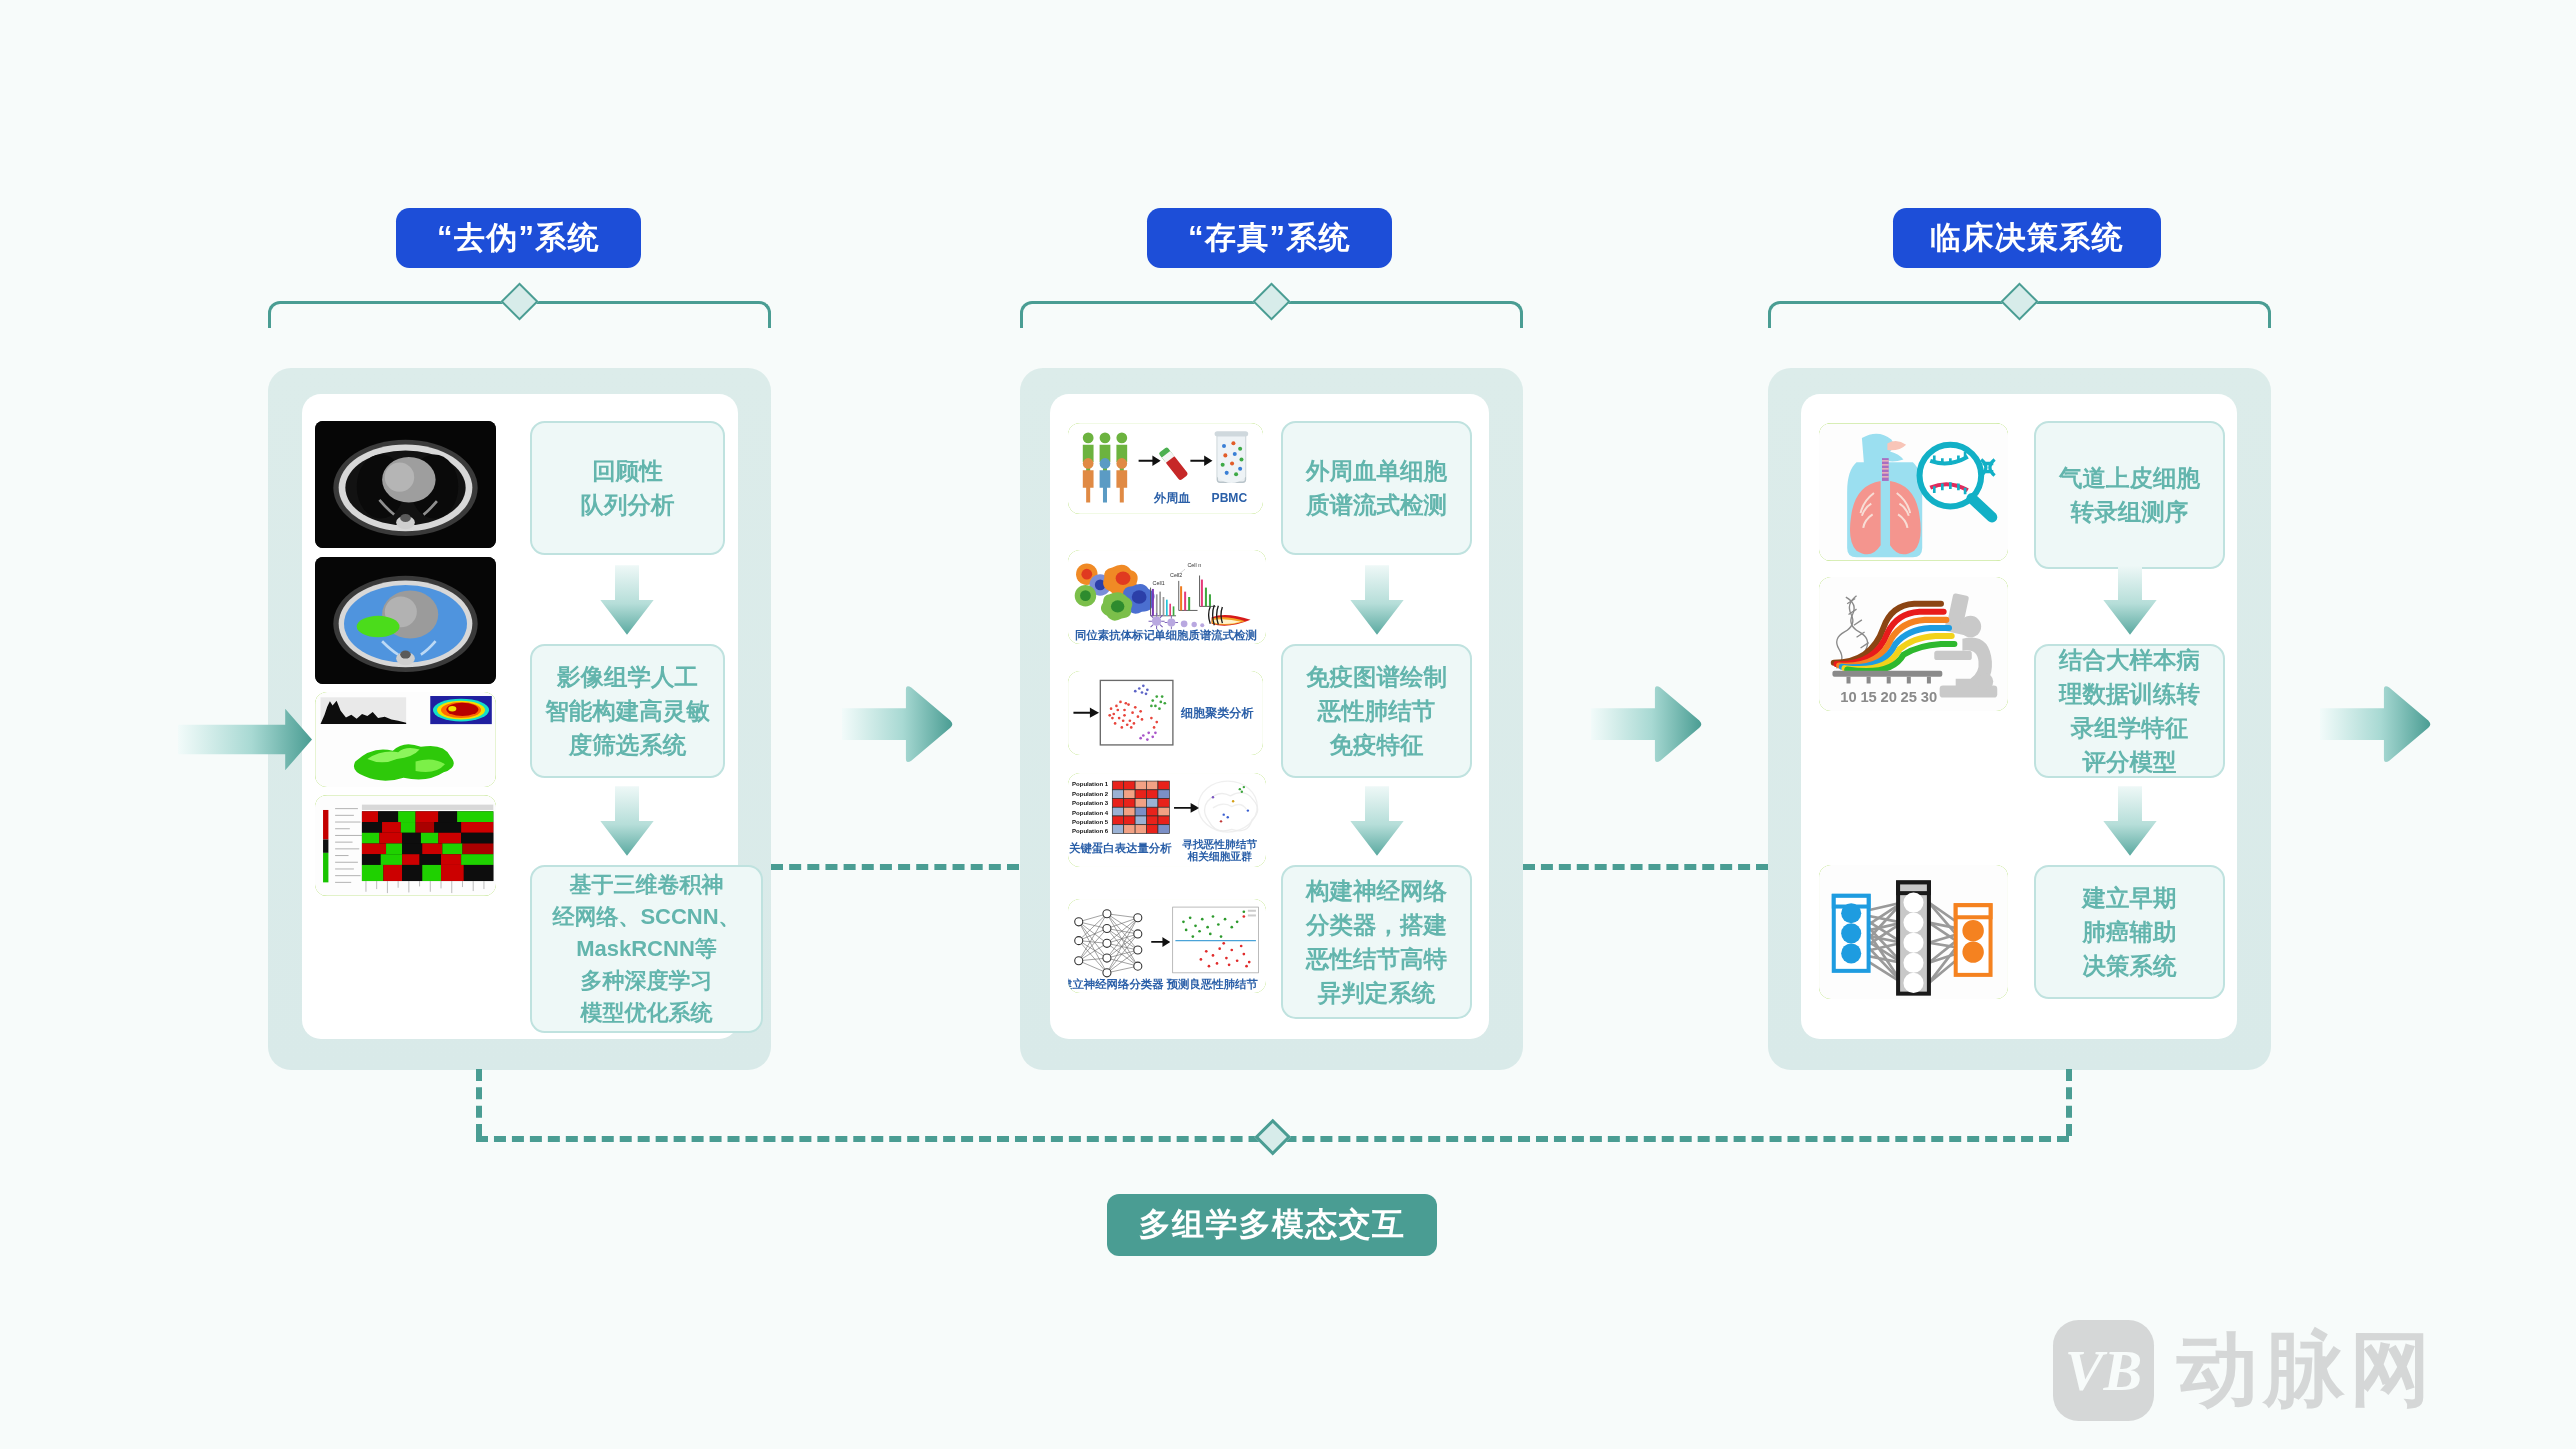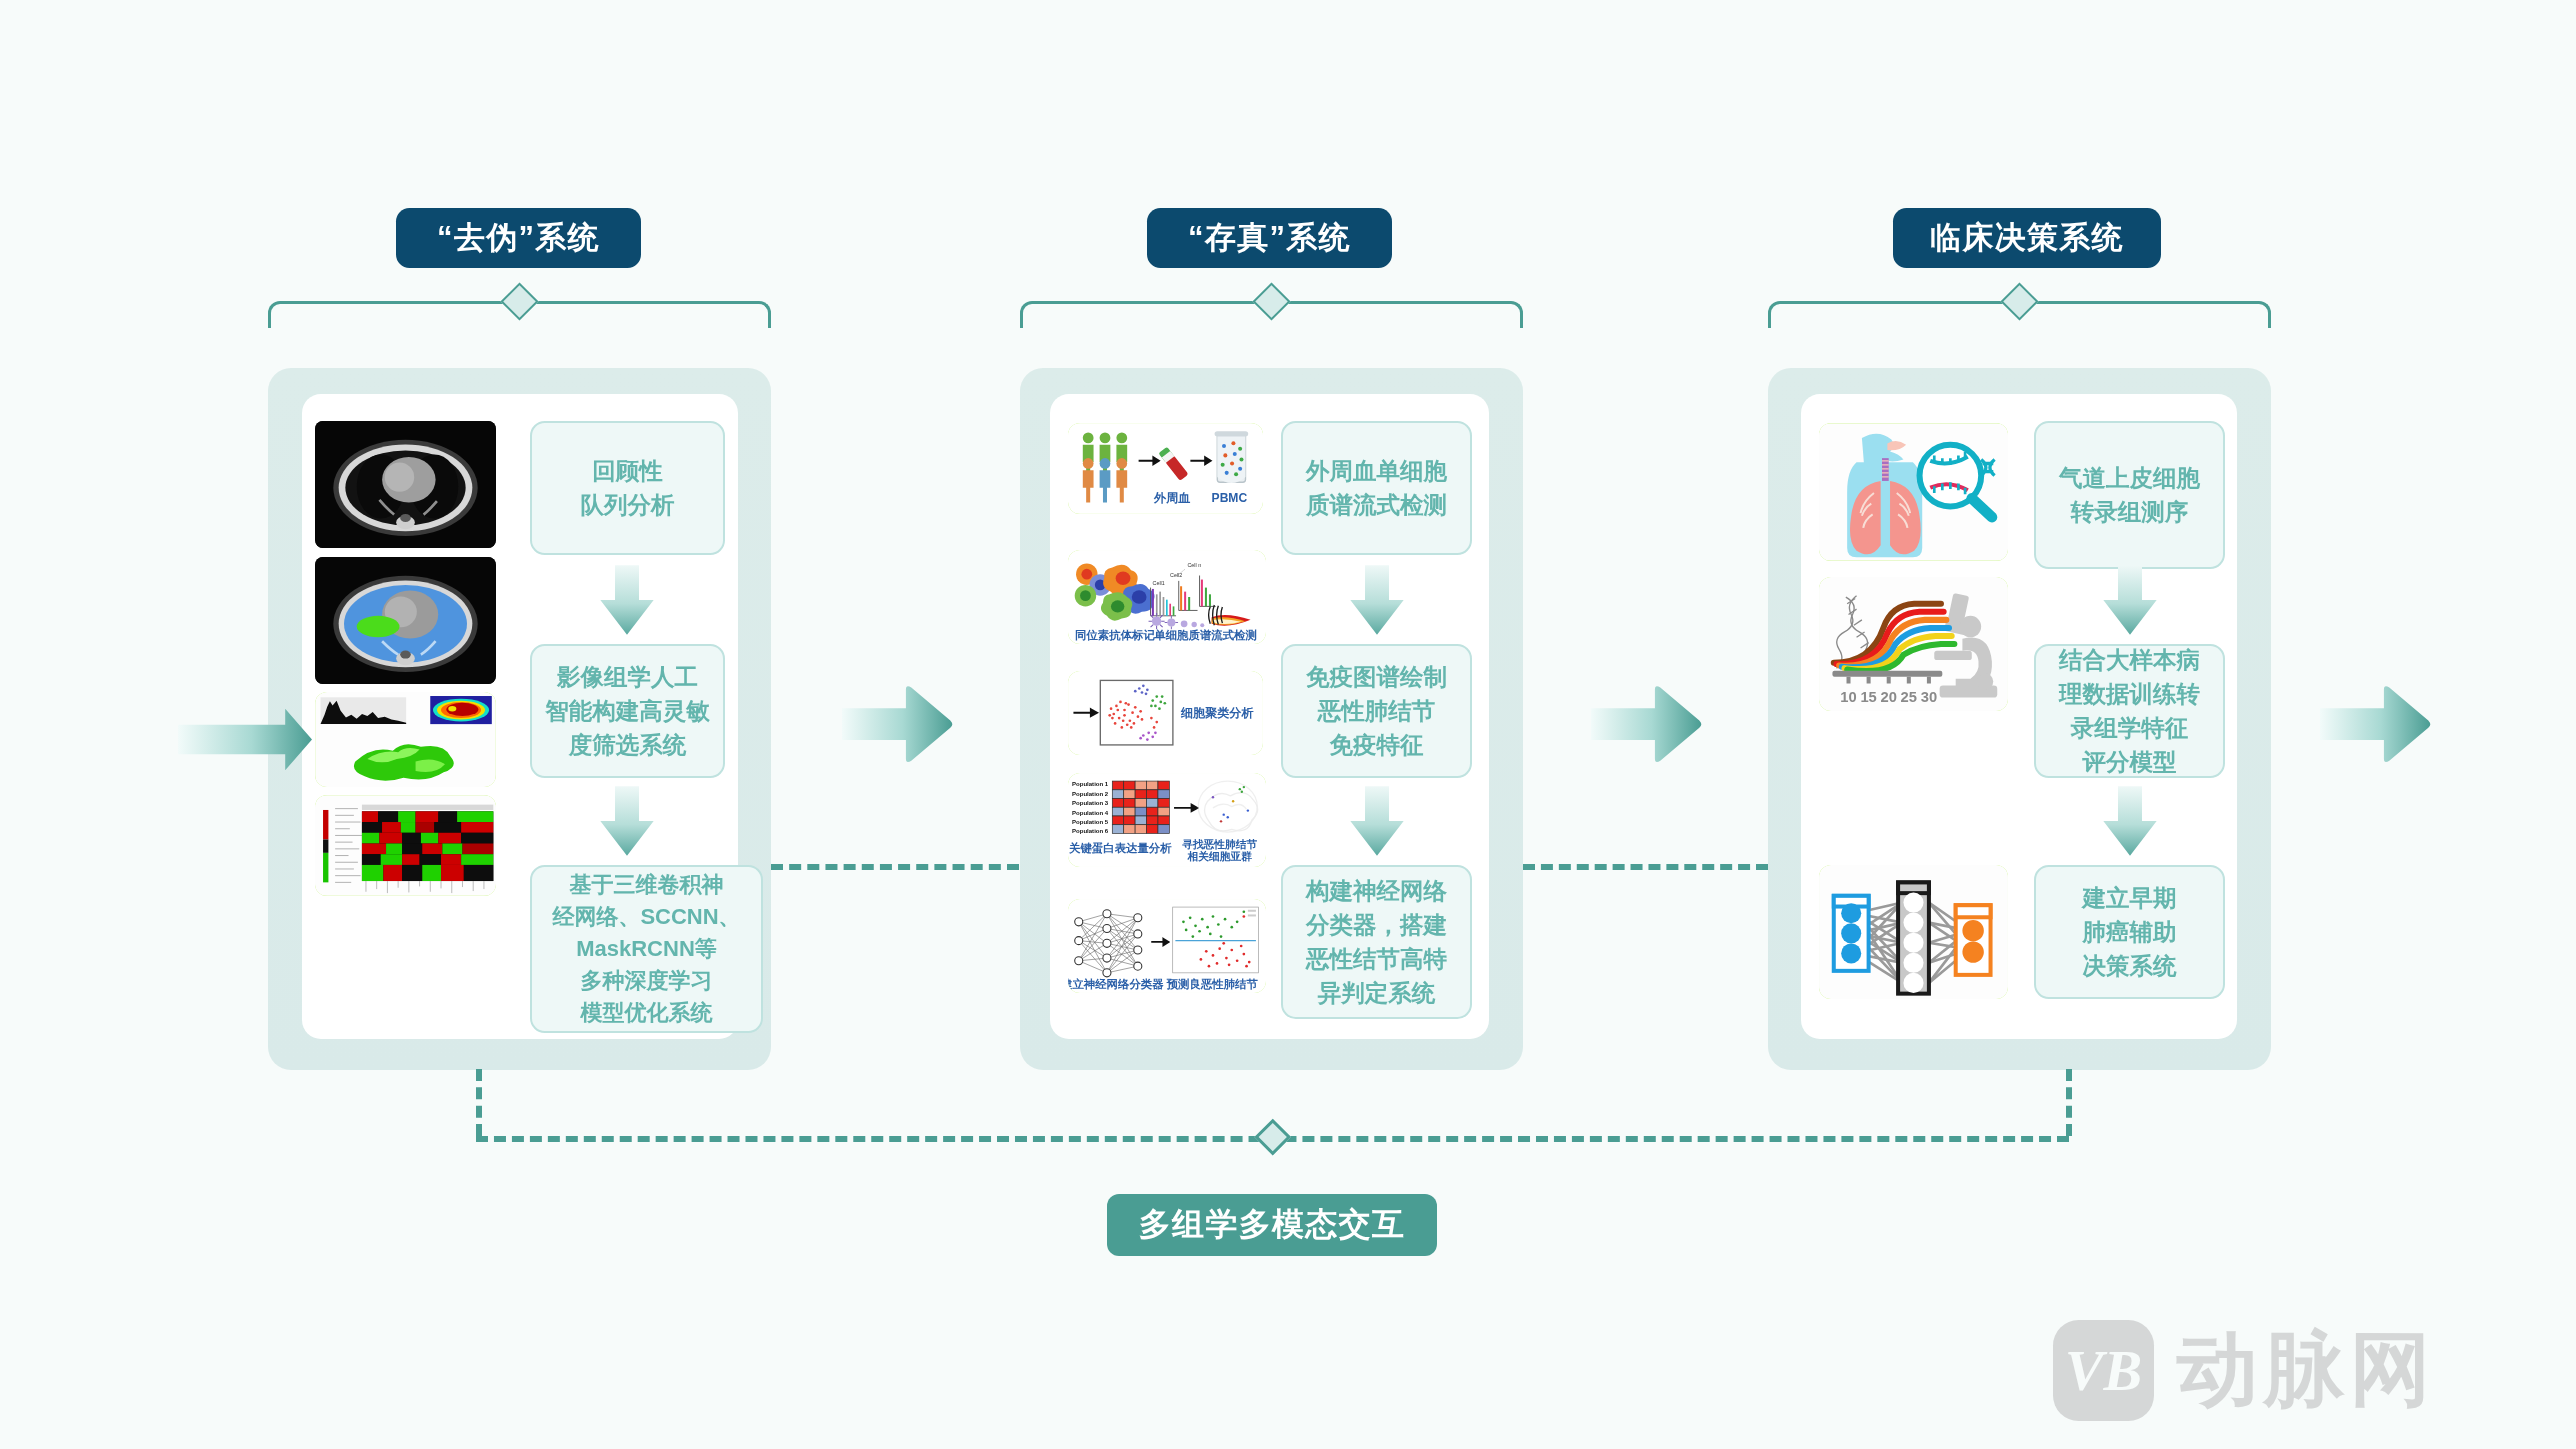--- a/index.html
+++ b/index.html
@@ -7,21 +7,21 @@
     width: 2576px; height: 1449px;
     font-family: "Liberation Sans", "DejaVu Sans", sans-serif;
     background: #f7fbfa;
     overflow: hidden;
   }
   #stage { position: relative; width: 2576px; height: 1449px; }
 
   
   .pill {
     position: absolute;
-    background: #0c4a6e;
+    background: #1d4ed8;
     color: #ffffff;
     border-radius: 13.4px;
     display: flex; align-items: center; justify-content: center;
     font-size: 31px; font-weight: 700; letter-spacing: 1.3px;
     white-space: nowrap;
     height: 60px;
   }
 
   
   .bracket { position: absolute; }
@@ -67,21 +67,21 @@
     line-height: 1.45;
     padding: 6.7px 9.4px;
   }
 
   
   .vArrow { position: absolute; }
 
   
   .imgcard {
     position: absolute;
-    background: #bef264;
+    background: #84cc16;
     border-radius: 12px;
     overflow: hidden;
   }
   .imgcard.dark { background: #000; border-radius: 8px; }
 
   
   .hArrow { position: absolute; }
 
   
   .dashH {

